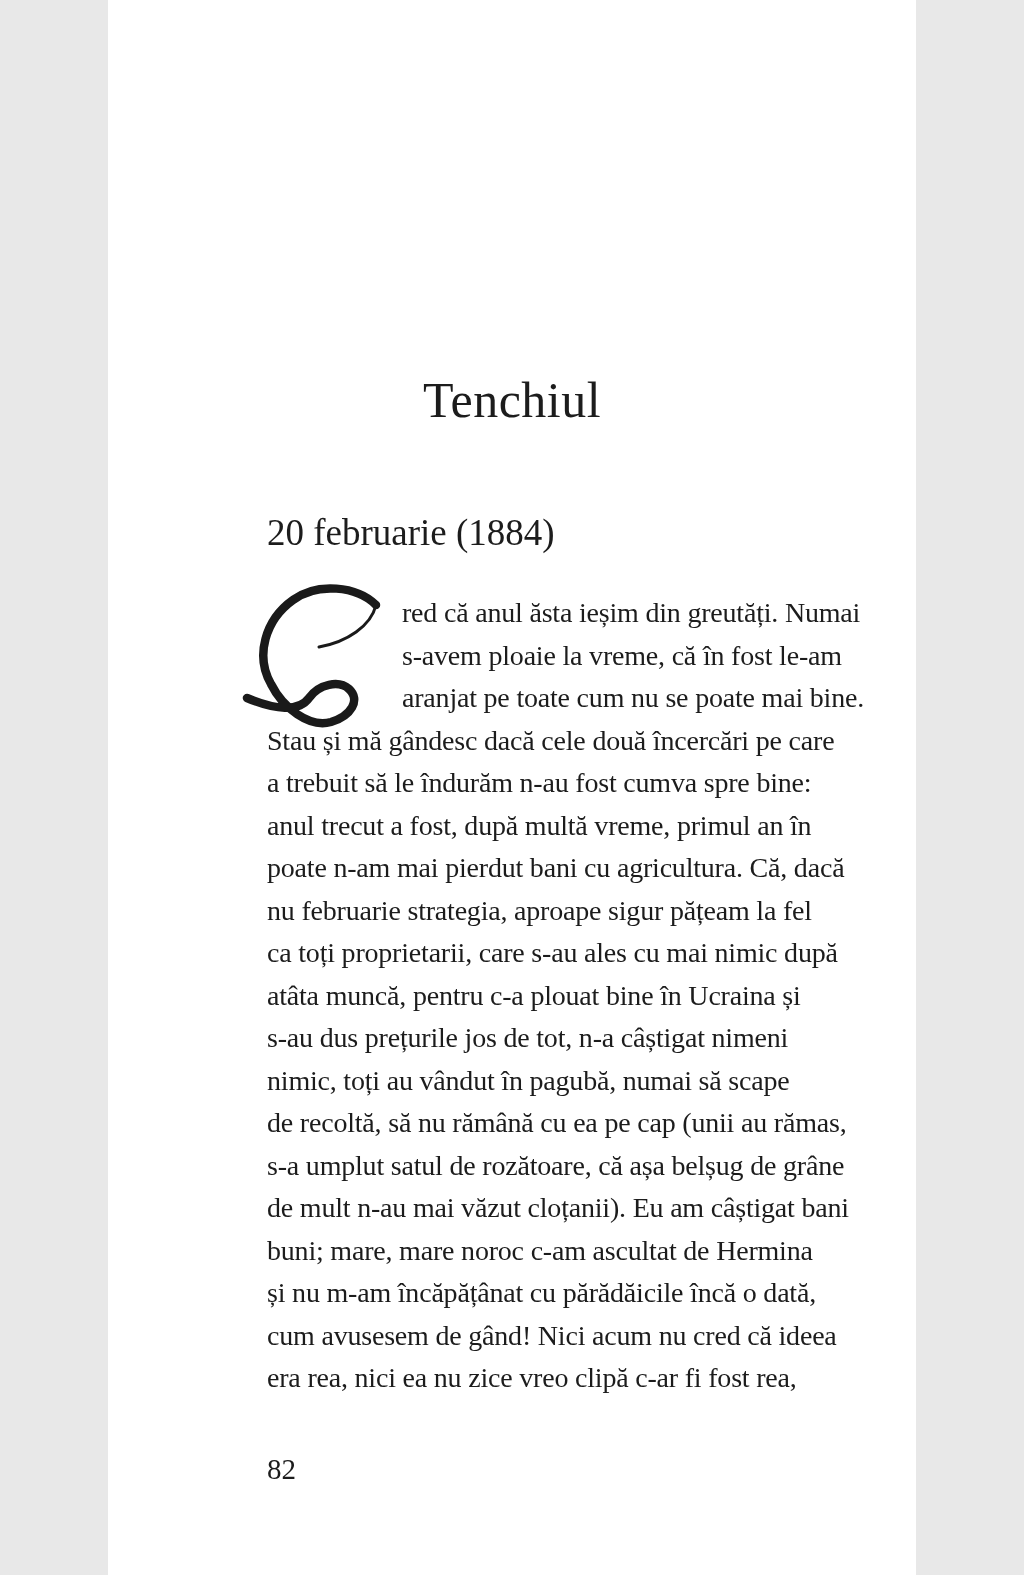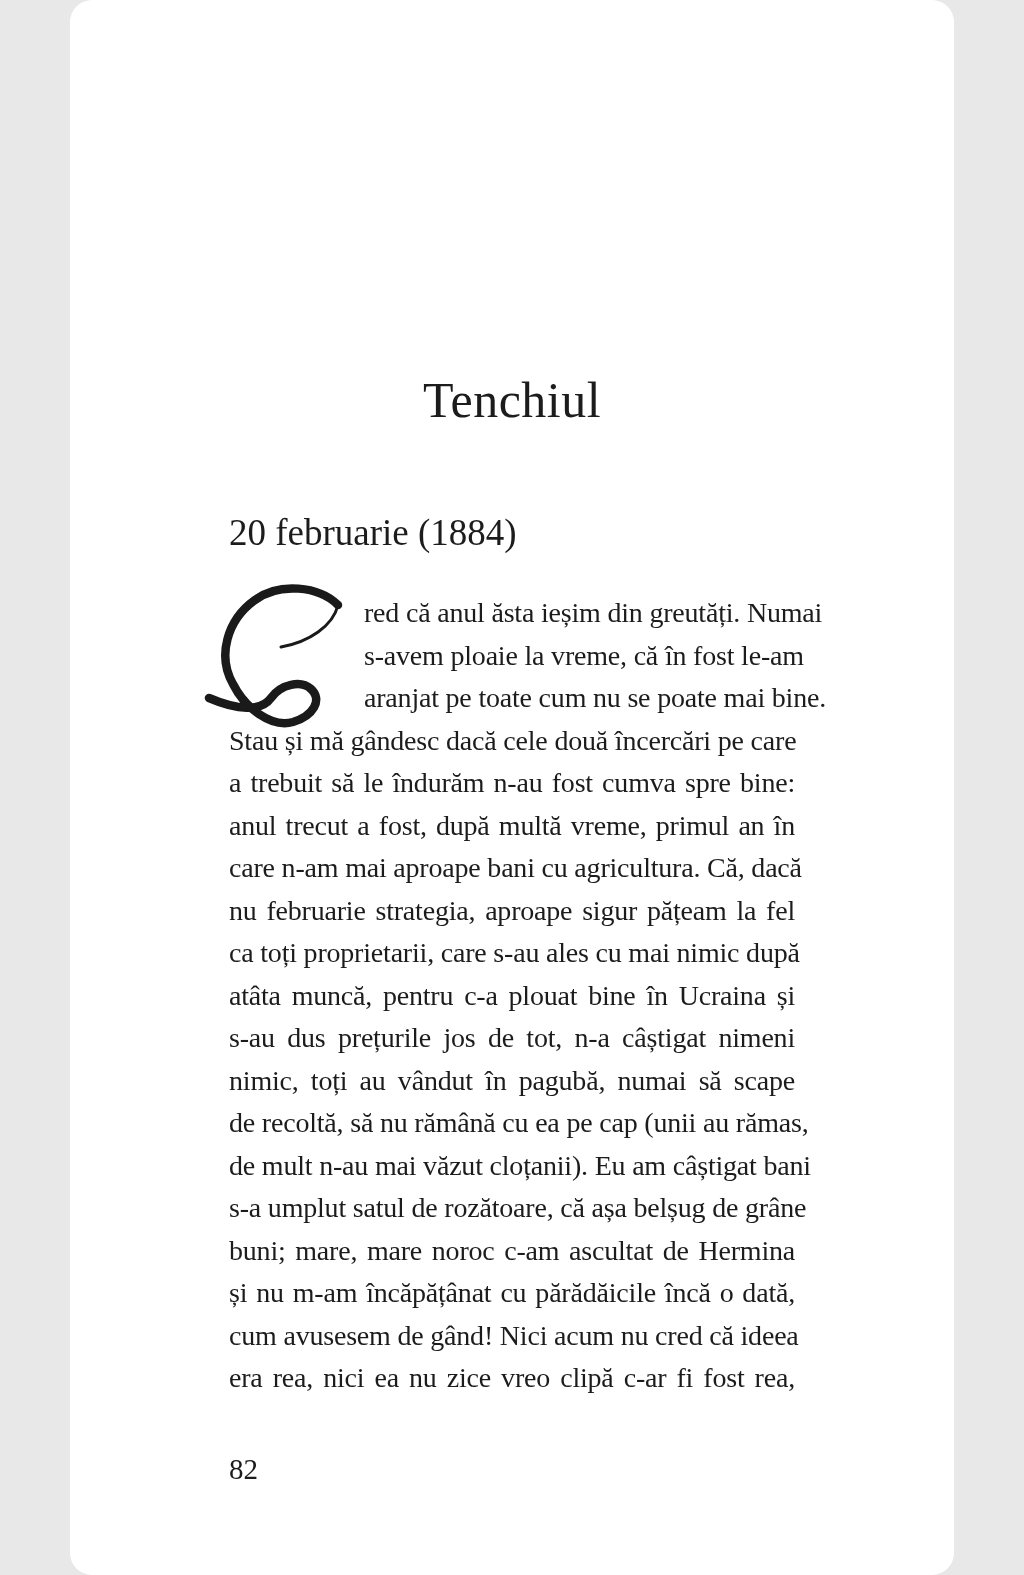--- a/index.html
+++ b/index.html
@@ -1,31 +1,30 @@
 <!DOCTYPE html>
 <html><head>
 <meta charset="utf-8">
 <style>
   html, body {
     margin: 0;
     padding: 0;
     background: #e8e8e8;
   }
   .page {
-    width: 884px;
+    width: 808px;
     height: 1575px;
     margin: 0 auto;
     background: #ffffff;
     position: relative;
     overflow: hidden;
     font-family: "Liberation Serif", serif;
     color: #1c1c1c;
     box-sizing: border-box;
     padding-top: 370px;
-    border-radius: 22px;
   }
   .content {
     padding: 0 159px;
   }
   .chapter-title {
     margin: 0;
     font-size: 50px;
     font-weight: 400;
     line-height: 60px;
     text-align: center;
@@ -92,29 +91,29 @@
           <path d="M 133 21 C 114 2, 74 -2, 50 16 C 22 36, 12 72, 28 100 C 40 124, 66 144, 88 138 C 108 132, 118 116, 106 105 C 96 96, 76 100, 66 114 C 56 128, 32 126, 4 114" fill="none" stroke="#1a1a1a" stroke-width="8.5" stroke-linecap="round"></path>
           <path d="M 133 21 C 128 42, 104 58, 76 63" fill="none" stroke="#1a1a1a" stroke-width="3" stroke-linecap="round"></path>
         </svg>
       </span>
       <div class="body-line">red că anul ăsta ieșim din greutăți. Numai</div>
       <div class="body-line">s-avem ploaie la vreme, că în fost le-am</div>
       <div class="body-line">aranjat pe toate cum nu se poate mai bine.</div>
       <div class="body-line">Stau și mă gândesc dacă cele două încercări pe care</div>
       <div class="body-line">a trebuit să le îndurăm n-au fost cumva spre bine:</div>
       <div class="body-line">anul trecut a fost, după multă vreme, primul an în</div>
-      <div class="body-line">care n-am mai aproape bani cu agricultura. Că, dacă</div>
+      <div class="body-line">poate n-am mai pierdut bani cu agricultura. Că, dacă</div>
       <div class="body-line">nu februarie strategia, aproape sigur pățeam la fel</div>
       <div class="body-line">ca toți proprietarii, care s-au ales cu mai nimic după</div>
       <div class="body-line">atâta muncă, pentru c-a plouat bine în Ucraina și</div>
       <div class="body-line">s-au dus prețurile jos de tot, n-a câștigat nimeni</div>
       <div class="body-line">nimic, toți au vândut în pagubă, numai să scape</div>
       <div class="body-line">de recoltă, să nu rămână cu ea pe cap (unii au rămas,</div>
+      <div class="body-line">s-a umplut satul de rozătoare, că așa belșug de grâne</div>
       <div class="body-line">de mult n-au mai văzut cloțanii). Eu am câștigat bani</div>
-      <div class="body-line">s-a umplut satul de rozătoare, că așa belșug de grâne</div>
       <div class="body-line">buni; mare, mare noroc c-am ascultat de Hermina</div>
       <div class="body-line">și nu m-am încăpățânat cu părădăicile încă o dată,</div>
       <div class="body-line">cum avusesem de gând! Nici acum nu cred că ideea</div>
       <div class="body-line">era rea, nici ea nu zice vreo clipă c-ar fi fost rea,</div>
     </div>
 
     <div class="page-number">82</div>
 
   </div>
 </div>

